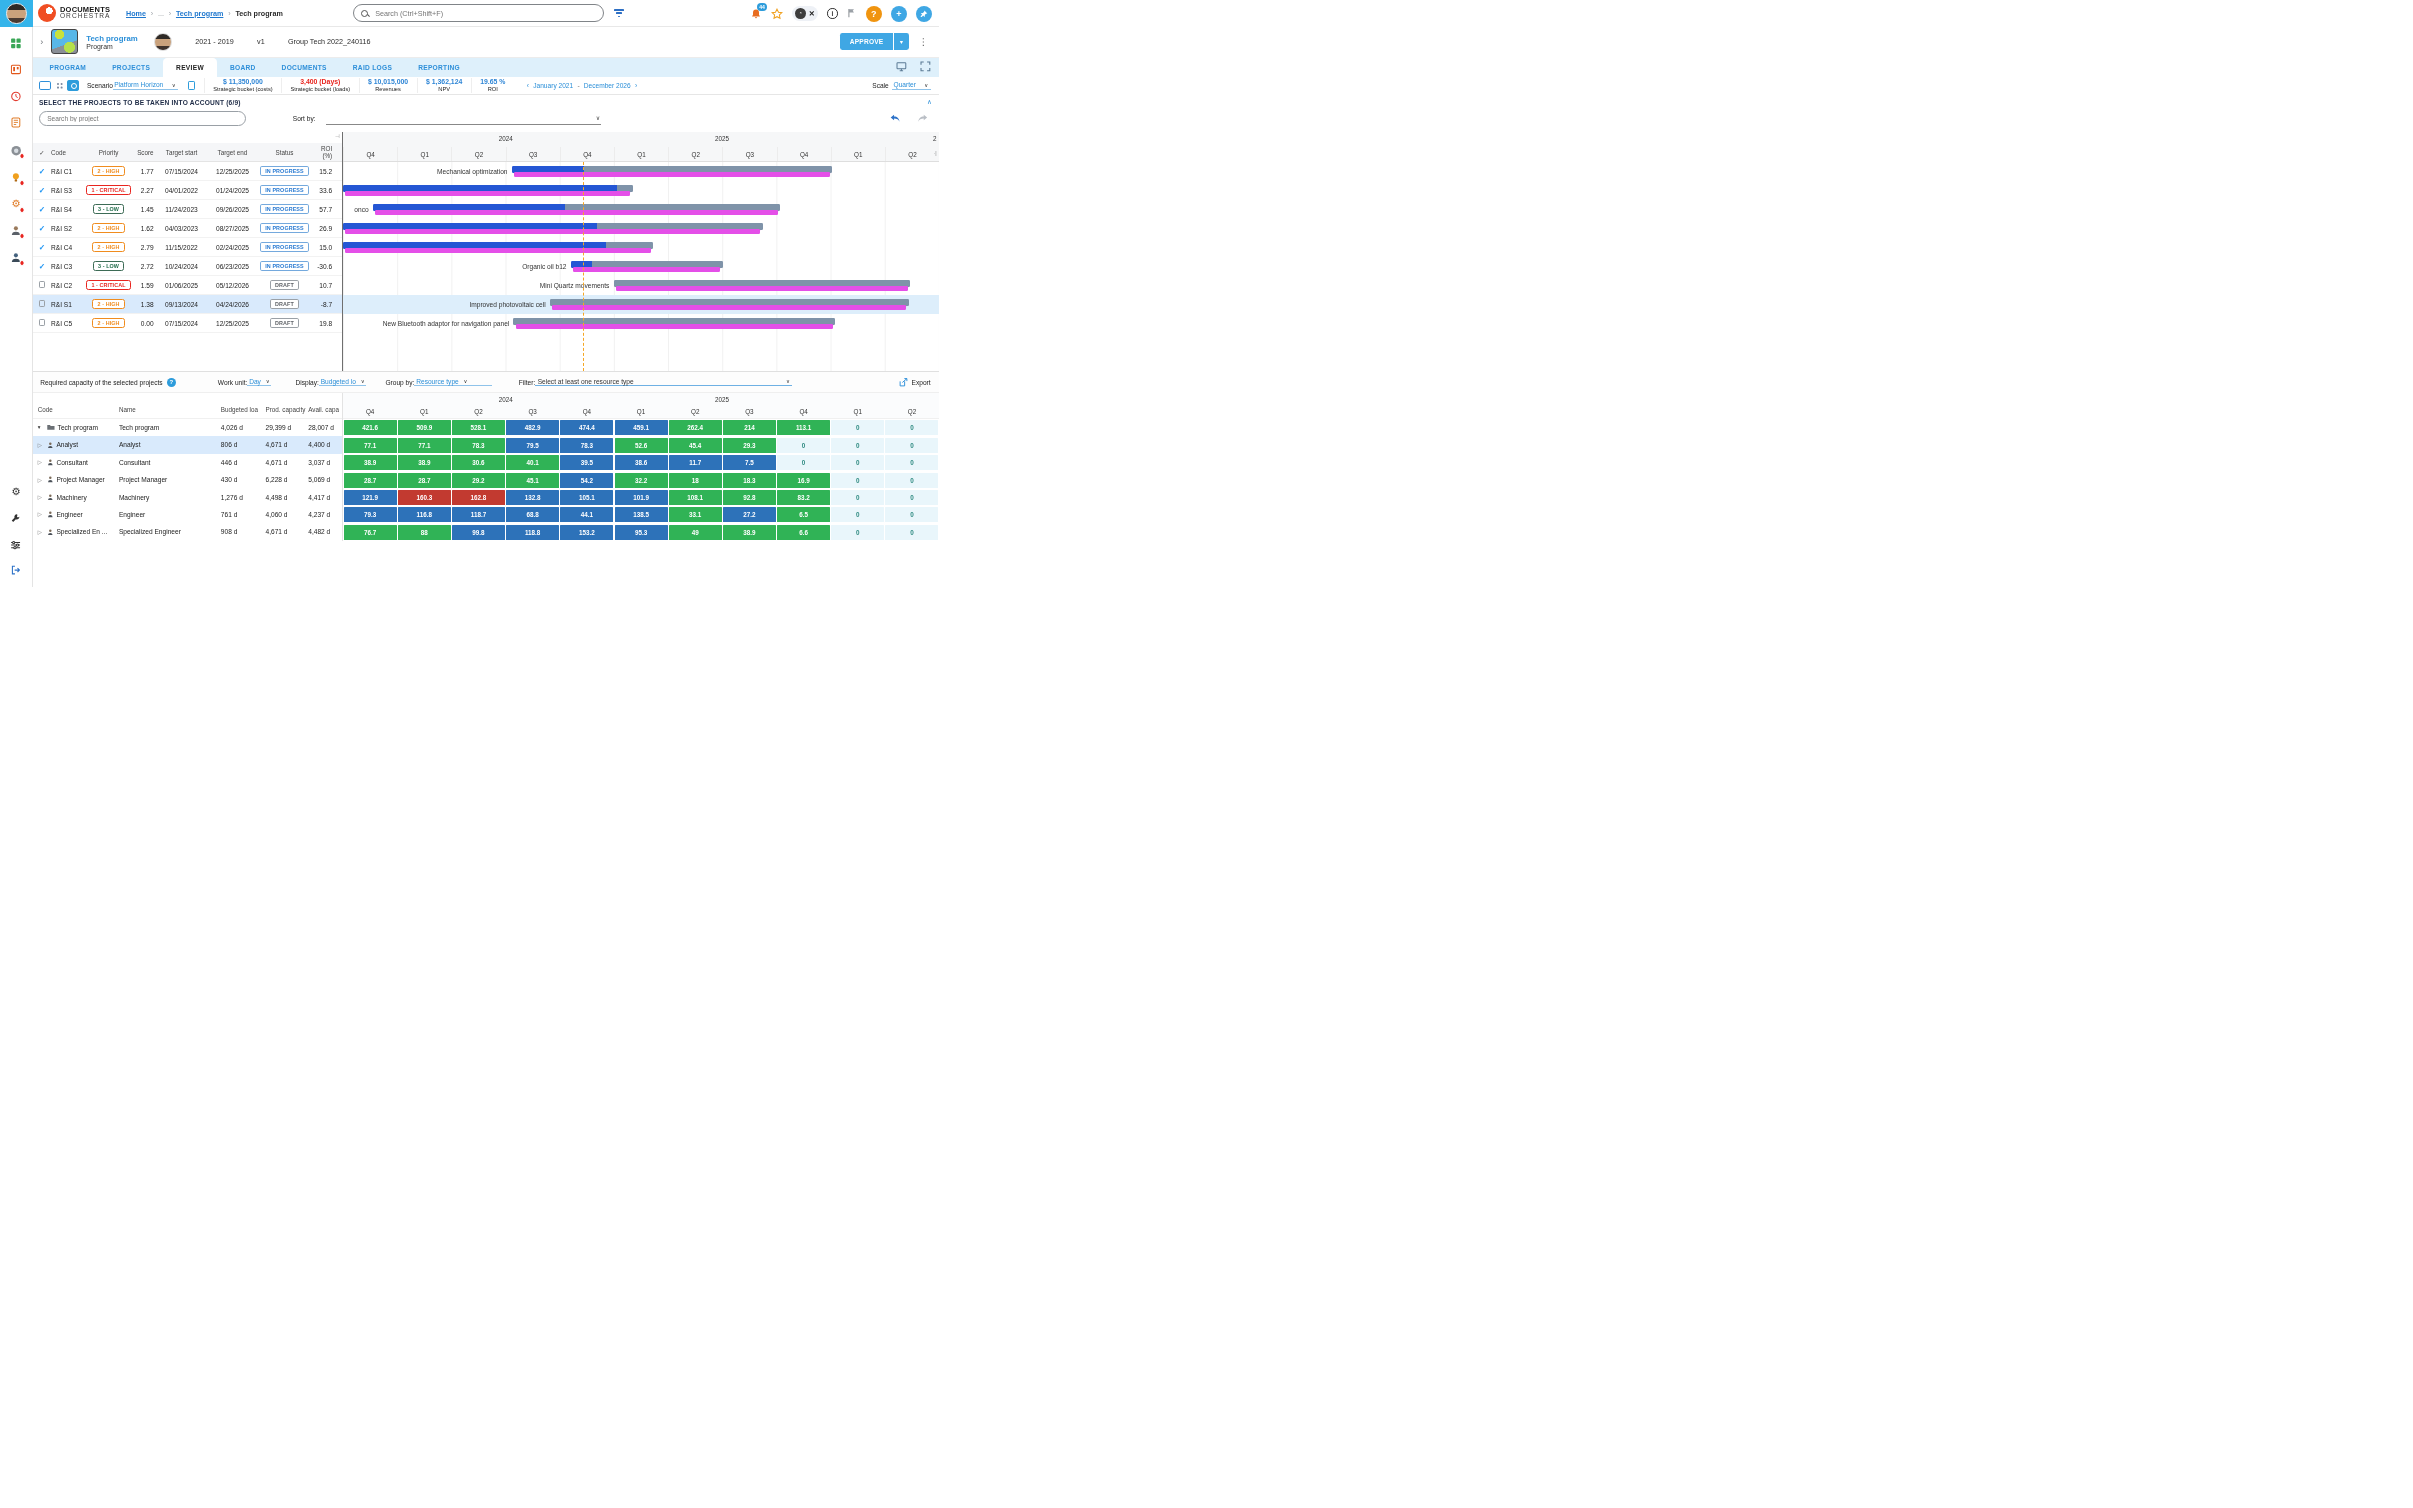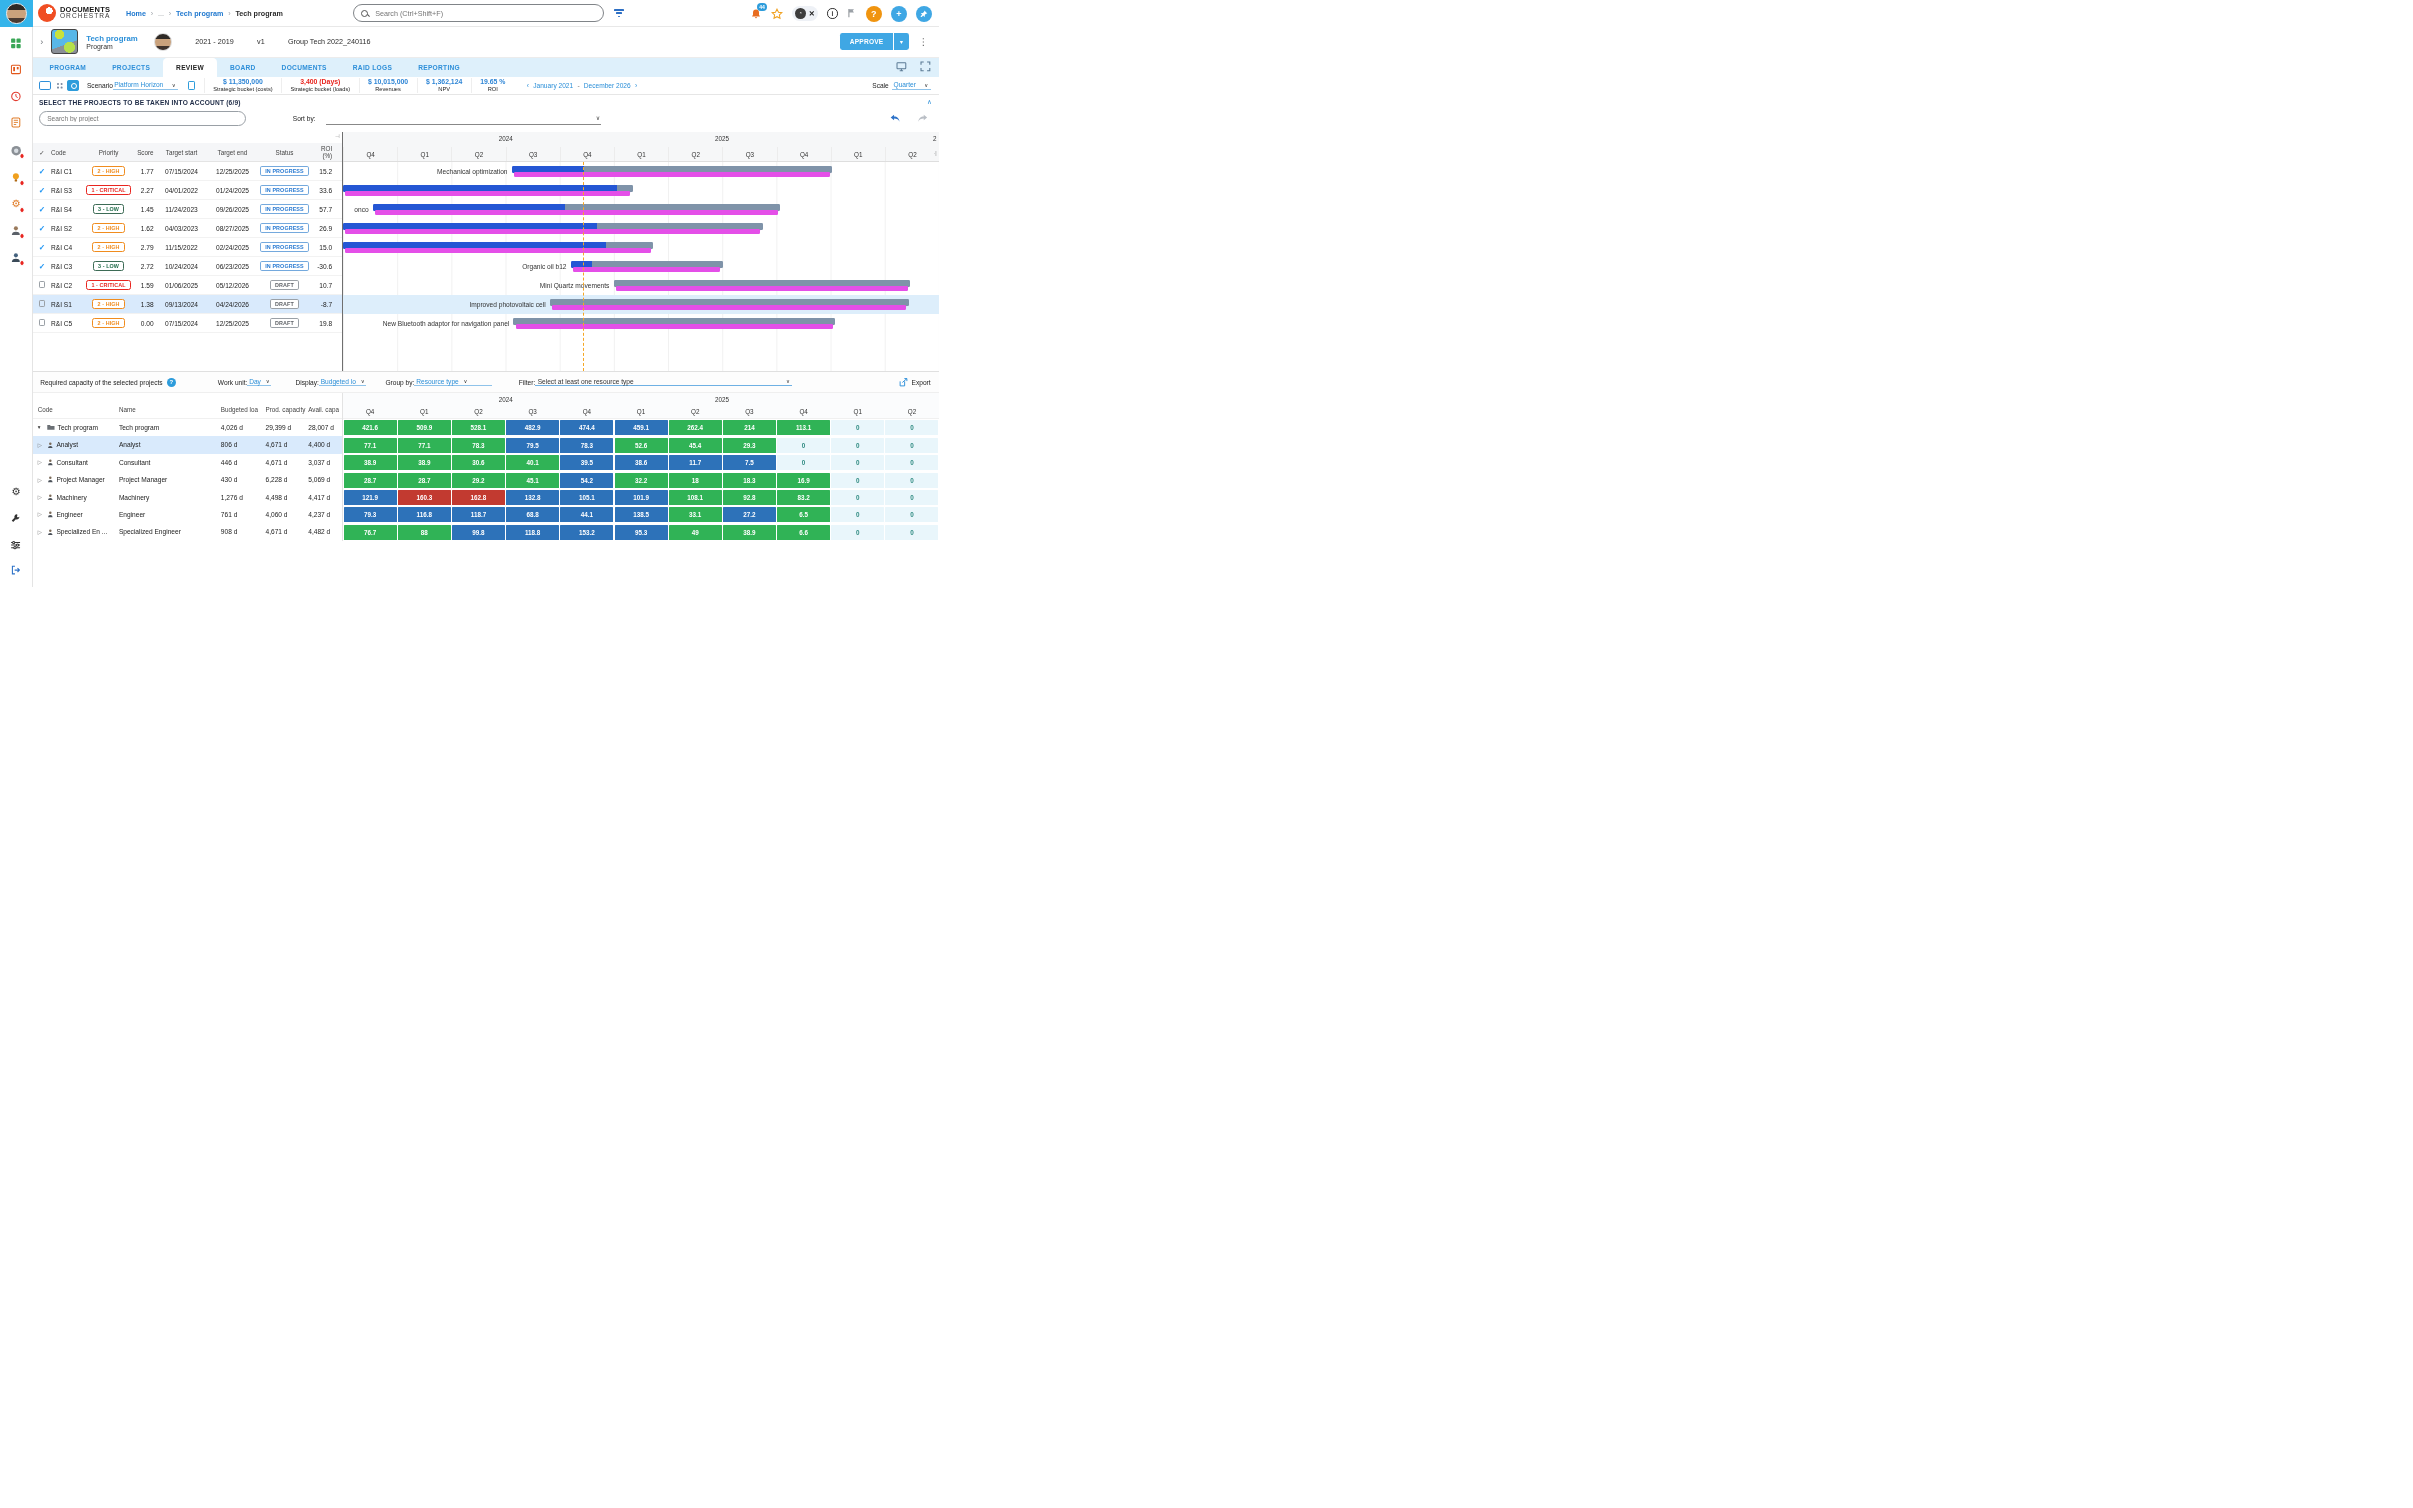--- a/index.html
+++ b/index.html
@@ -16,21 +16,21 @@
 
   
   .main{flex:1;display:flex;flex-direction:column;min-width:0;}
   .topbar{height:27px;border-bottom:0.6px solid #e8e8e8;display:flex;align-items:center;position:relative;padding-left:4.8px;}
   .logo-circle{width:18px;height:18px;border-radius:50%;background:radial-gradient(circle at 62% 38%,#fff 0 22%,#f04e23 23% 100%);margin-right:4.2px;flex-shrink:0;}
   .logo-text{line-height:1.05;margin-right:15.6px;}
   .logo-text .l1{font-size:7.5px;font-weight:bold;color:#161616;letter-spacing:0.2px;}
   .logo-text .l2{font-size:6.6px;color:#3a3a3a;letter-spacing:1px;}
   .bc{display:flex;align-items:center;gap:4.8px;font-size:7.2px;}
   .bc .sep{color:#9aa0a6;}
-  .bc .link{color:#1f78cf;font-weight:bold;}
+  .bc .link{color:#1f78cf;font-weight:bold;text-decoration:underline;}
   .bc .plain{color:#8a8f94;}
   .bc .last{color:#2c2c2c;font-weight:bold;}
   .searchpill{position:absolute;left:320px;top:4.2px;width:251px;height:18px;border:0.6px solid #7f8差4;border:0.6px solid #808488;border-radius:9.6px;display:flex;align-items:center;padding:0 7.2px;gap:4.8px;background:#fff;}
   .searchpill input{border:none;outline:none;flex:1;font-size:7.2px;color:#333;background:transparent;font-family:"Liberation Sans",sans-serif;}
   .mag{width:7.2px;height:7.2px;border:1px solid #555;border-radius:50%;position:relative;flex-shrink:0;}
   .mag::after{content:"";position:absolute;width:3px;height:1px;background:#555;transform:rotate(45deg);right:-2.4px;bottom:-0.6px;}
   .filtericon{position:absolute;left:581px;top:9px;display:flex;flex-direction:column;gap:1.5px;align-items:center;}
   .filtericon i{display:block;background:#2d6fc4;height:1.8px;border-radius:0.6px;}
   .ticons{position:absolute;right:7.2px;top:0;height:27px;display:flex;align-items:center;gap:9px;}
   .ticon{position:relative;display:flex;align-items:center;justify-content:center;}

